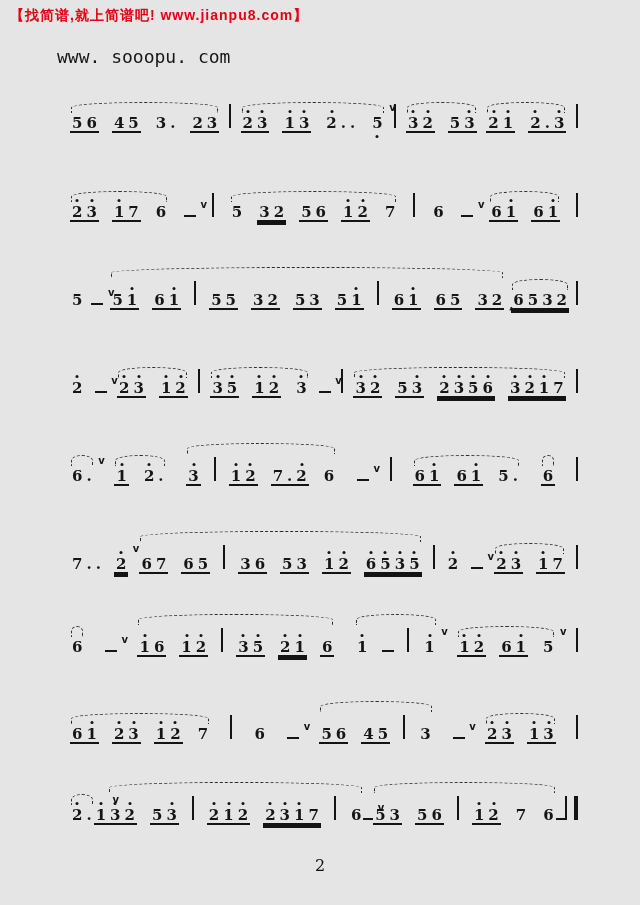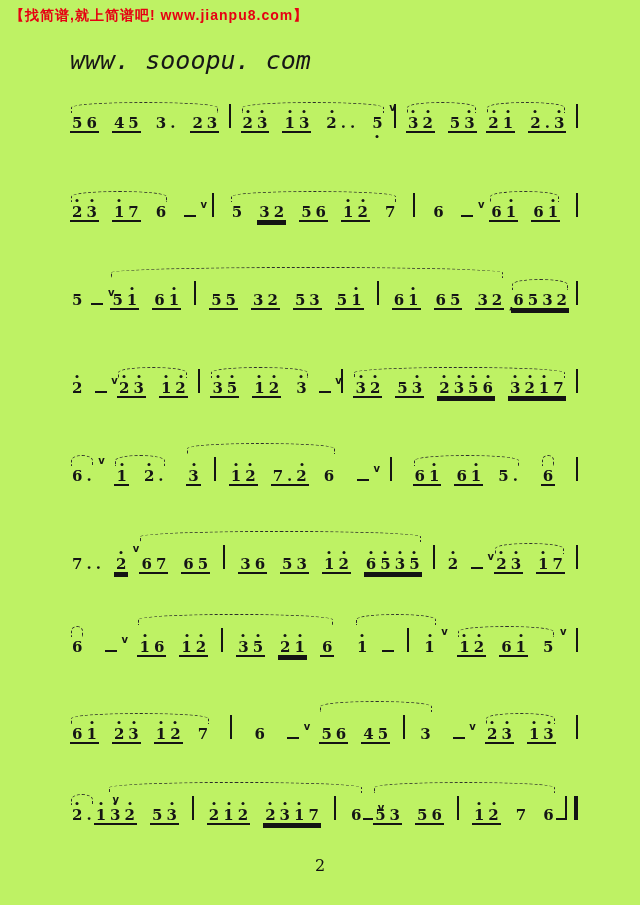--- a/index.html
+++ b/index.html
@@ -1,21 +1,21 @@
 <!DOCTYPE html>
 <html><head>
 <meta charset="utf-8">
 <style>
   html,body{margin:0;padding:0;background:#ffffff;}
-  .page{position:relative;width:640px;height:905px;background:#bef264;overflow:hidden;
+  .page{position:relative;width:640px;height:905px;background:#e5e5e5;overflow:hidden;
         font-family:"DejaVu Serif",serif;color:#151515;}
   .banner{position:absolute;top:7px;left:10px;font-family:"Liberation Sans",sans-serif;
           font-size:14px;font-weight:bold;color:#e60012;letter-spacing:1px;cursor:pointer;}
-  .wm-top{position:absolute;top:46px;left:70px;font-family:"DejaVu Sans Mono",monospace;
-          font-size:25px;color:#171717;font-style:italic;}
+  .wm-top{position:absolute;top:46px;left:57px;font-family:"DejaVu Sans Mono",monospace;
+          font-size:18px;color:#171717;}
   .wm-bottom{position:absolute;top:831px;left:447px;font-family:"DejaVu Sans Mono",monospace;
           font-size:19px;color:#222222;}
   .pageno{position:absolute;top:856px;left:0;right:0;text-align:center;font-size:16px;color:#111;}
   
   #score{position:absolute;left:0;top:0;width:640px;height:905px;}
   .line{position:absolute;left:70px;width:508px;display:flex;justify-content:space-between;
         align-items:baseline;}
   .sg{position:relative;display:inline-flex;align-items:baseline;gap:13px;}
   .slur{position:absolute;left:1px;right:1px;top:-14px;height:10px;
         border:1.4px dashed #2b2b2b;border-bottom:none;border-radius:100% 100% 0 0;}

